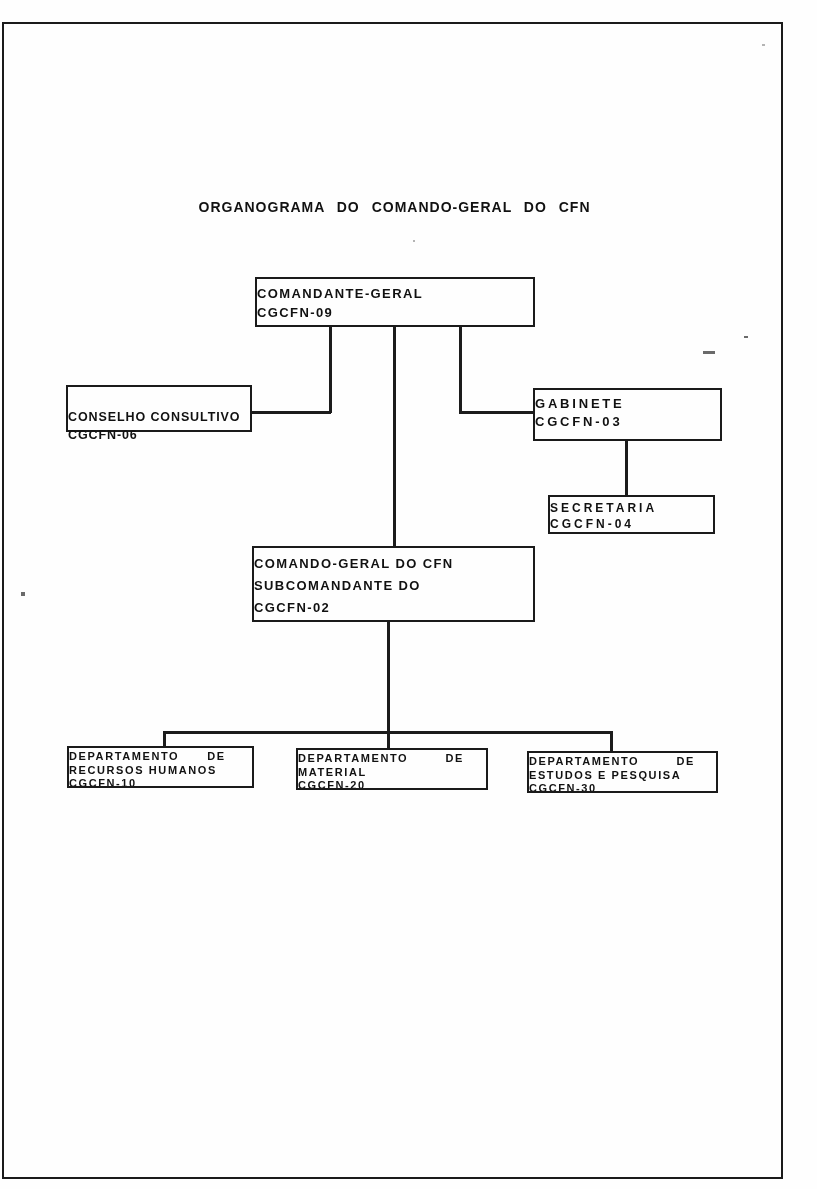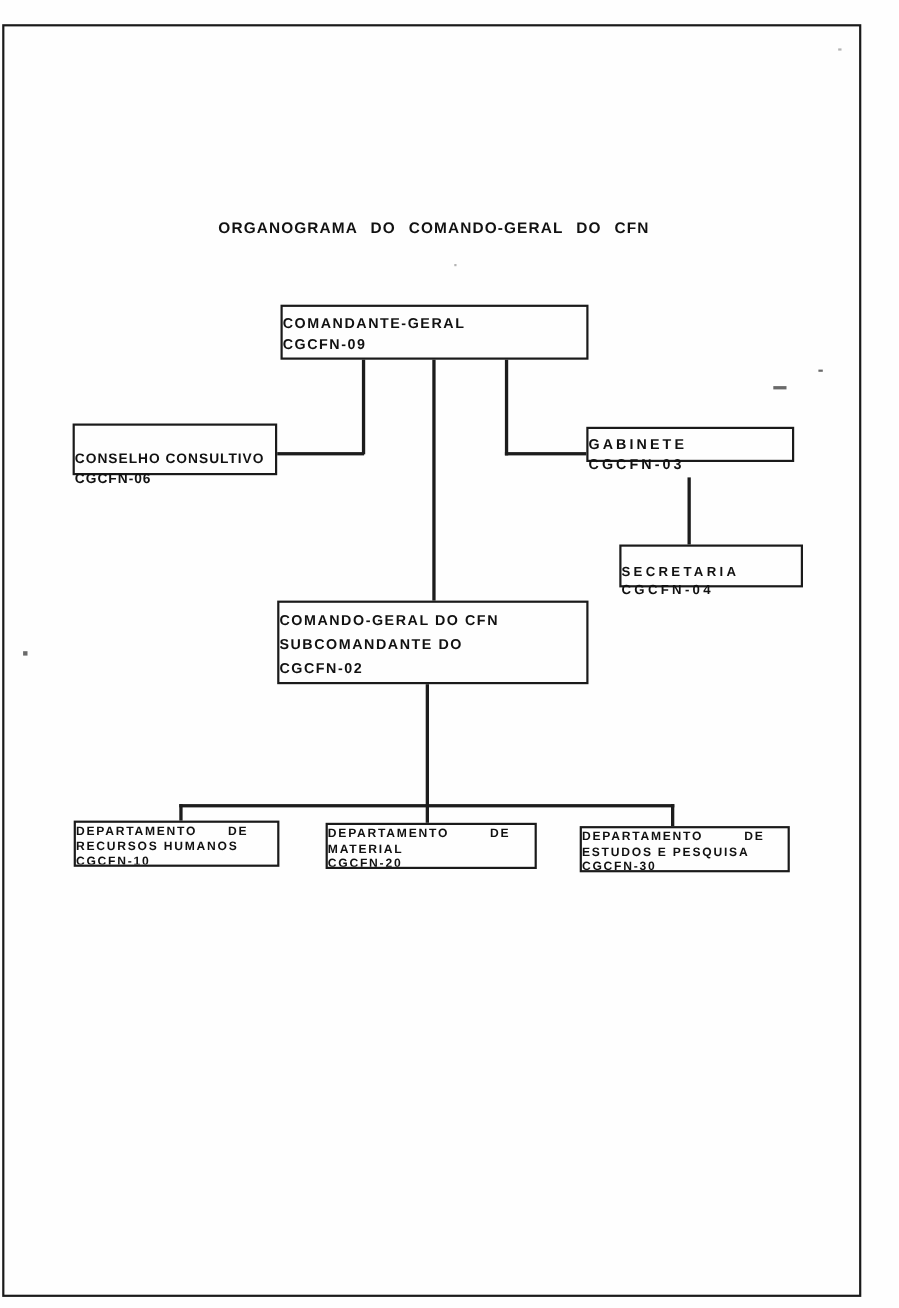--- a/index.html
+++ b/index.html
@@ -46,24 +46,24 @@
     text-align: left;
     font-weight: bold;
     color: #111;
     z-index: 2;
   }
   .box .bline { white-space: pre; }
   .b-comandante { left: 255px; top: 277px; width: 280px; height: 50px;
     font-size: 13px; letter-spacing: 1.4px; line-height: 19px; padding-top: 5px; }
   .b-conselho { left: 66px; top: 385px; width: 186px; height: 47px;
     font-size: 12.5px; letter-spacing: 0.9px; line-height: 18px; padding-top: 21px; }
-  .b-gabinete { left: 533px; top: 388px; width: 189px; height: 32px;
+  .b-gabinete { left: 533px; top: 388px; width: 189px; height: 53px;
     font-size: 13px; letter-spacing: 2.8px; line-height: 18px; padding-top: 5px; }
   .b-secretaria { left: 548px; top: 495px; width: 167px; height: 39px;
-    font-size: 12px; letter-spacing: 3px; line-height: 16px; padding-top: 15px; margin-left: 15px; }
+    font-size: 12px; letter-spacing: 3px; line-height: 16px; padding-top: 3px; }
   .b-subcomandante { left: 252px; top: 546px; width: 283px; height: 76px;
     font-size: 13px; letter-spacing: 1.4px; line-height: 22px; padding-top: 5px; }
   .b-dept { height: 42px; font-size: 11px; letter-spacing: 1.6px;
     line-height: 13.5px; padding-top: 2px; overflow: hidden; }
   .b-dept-rh { left: 67px; top: 746px; width: 187px; }
   .b-dept-material { left: 296px; top: 748px; width: 192px; }
   .b-dept-estudos { left: 527px; top: 751px; width: 191px; }
   .conn {
     position: absolute;
     background: #1c1c1c;

